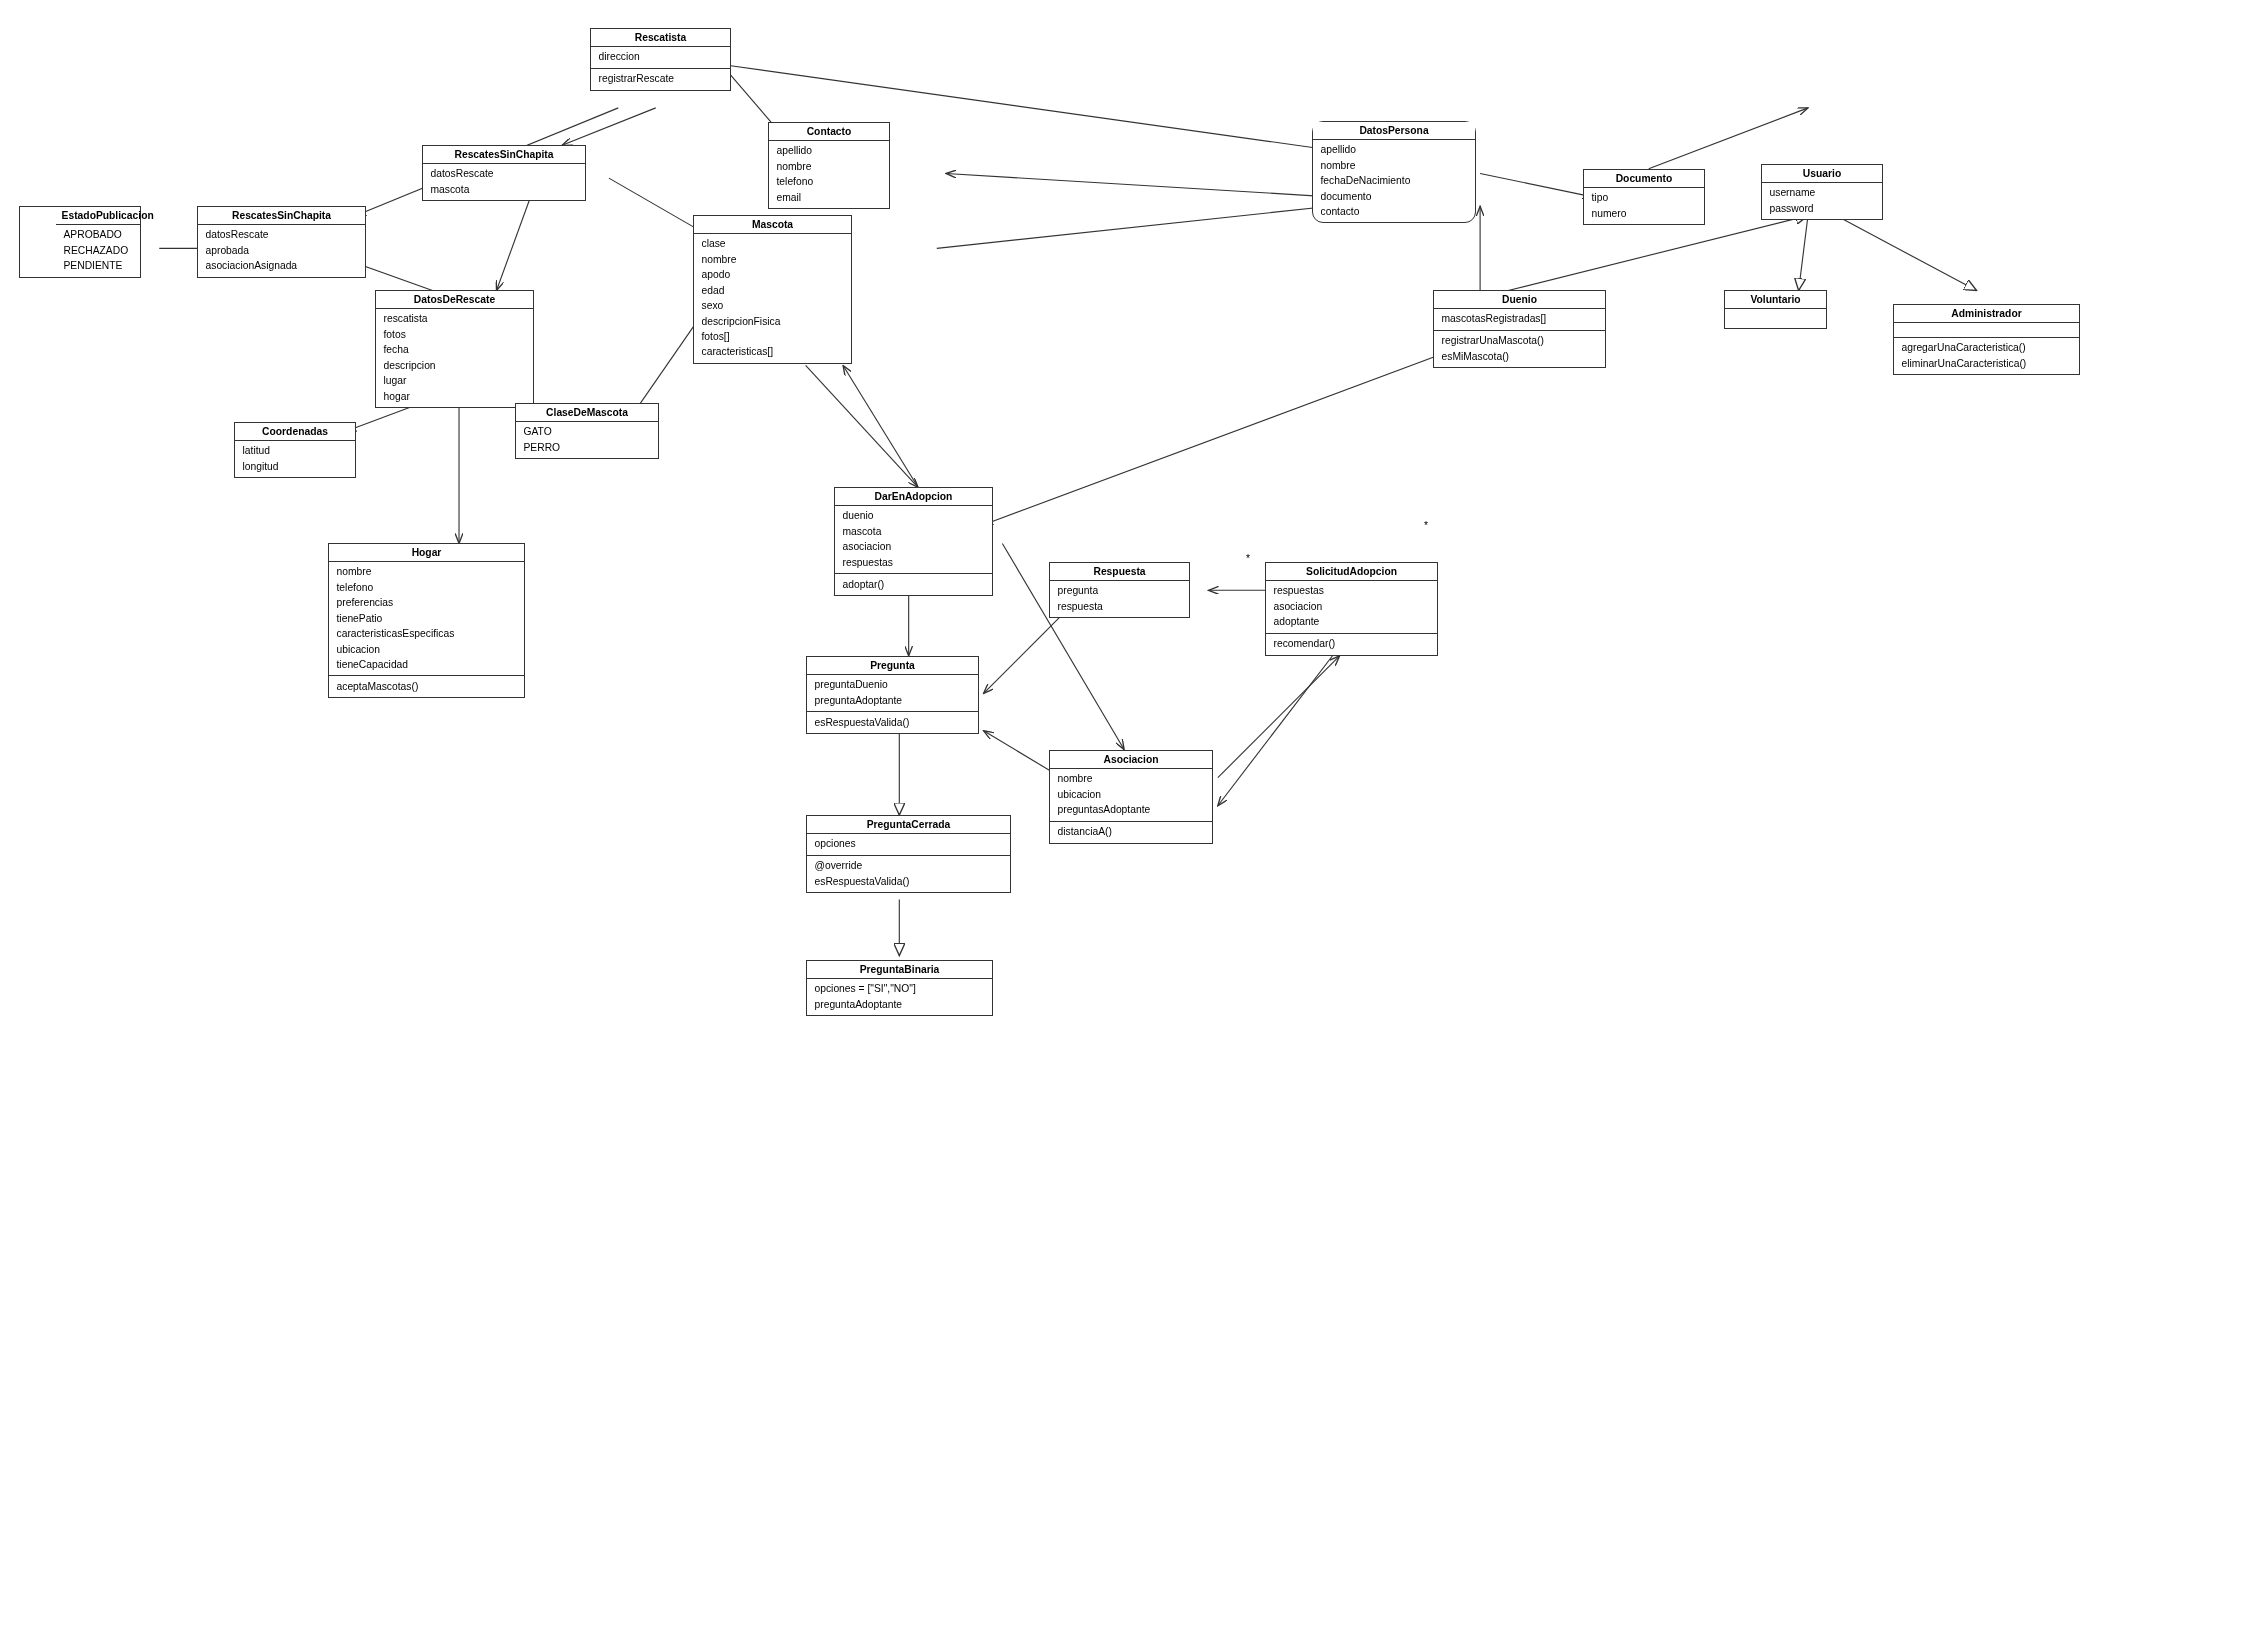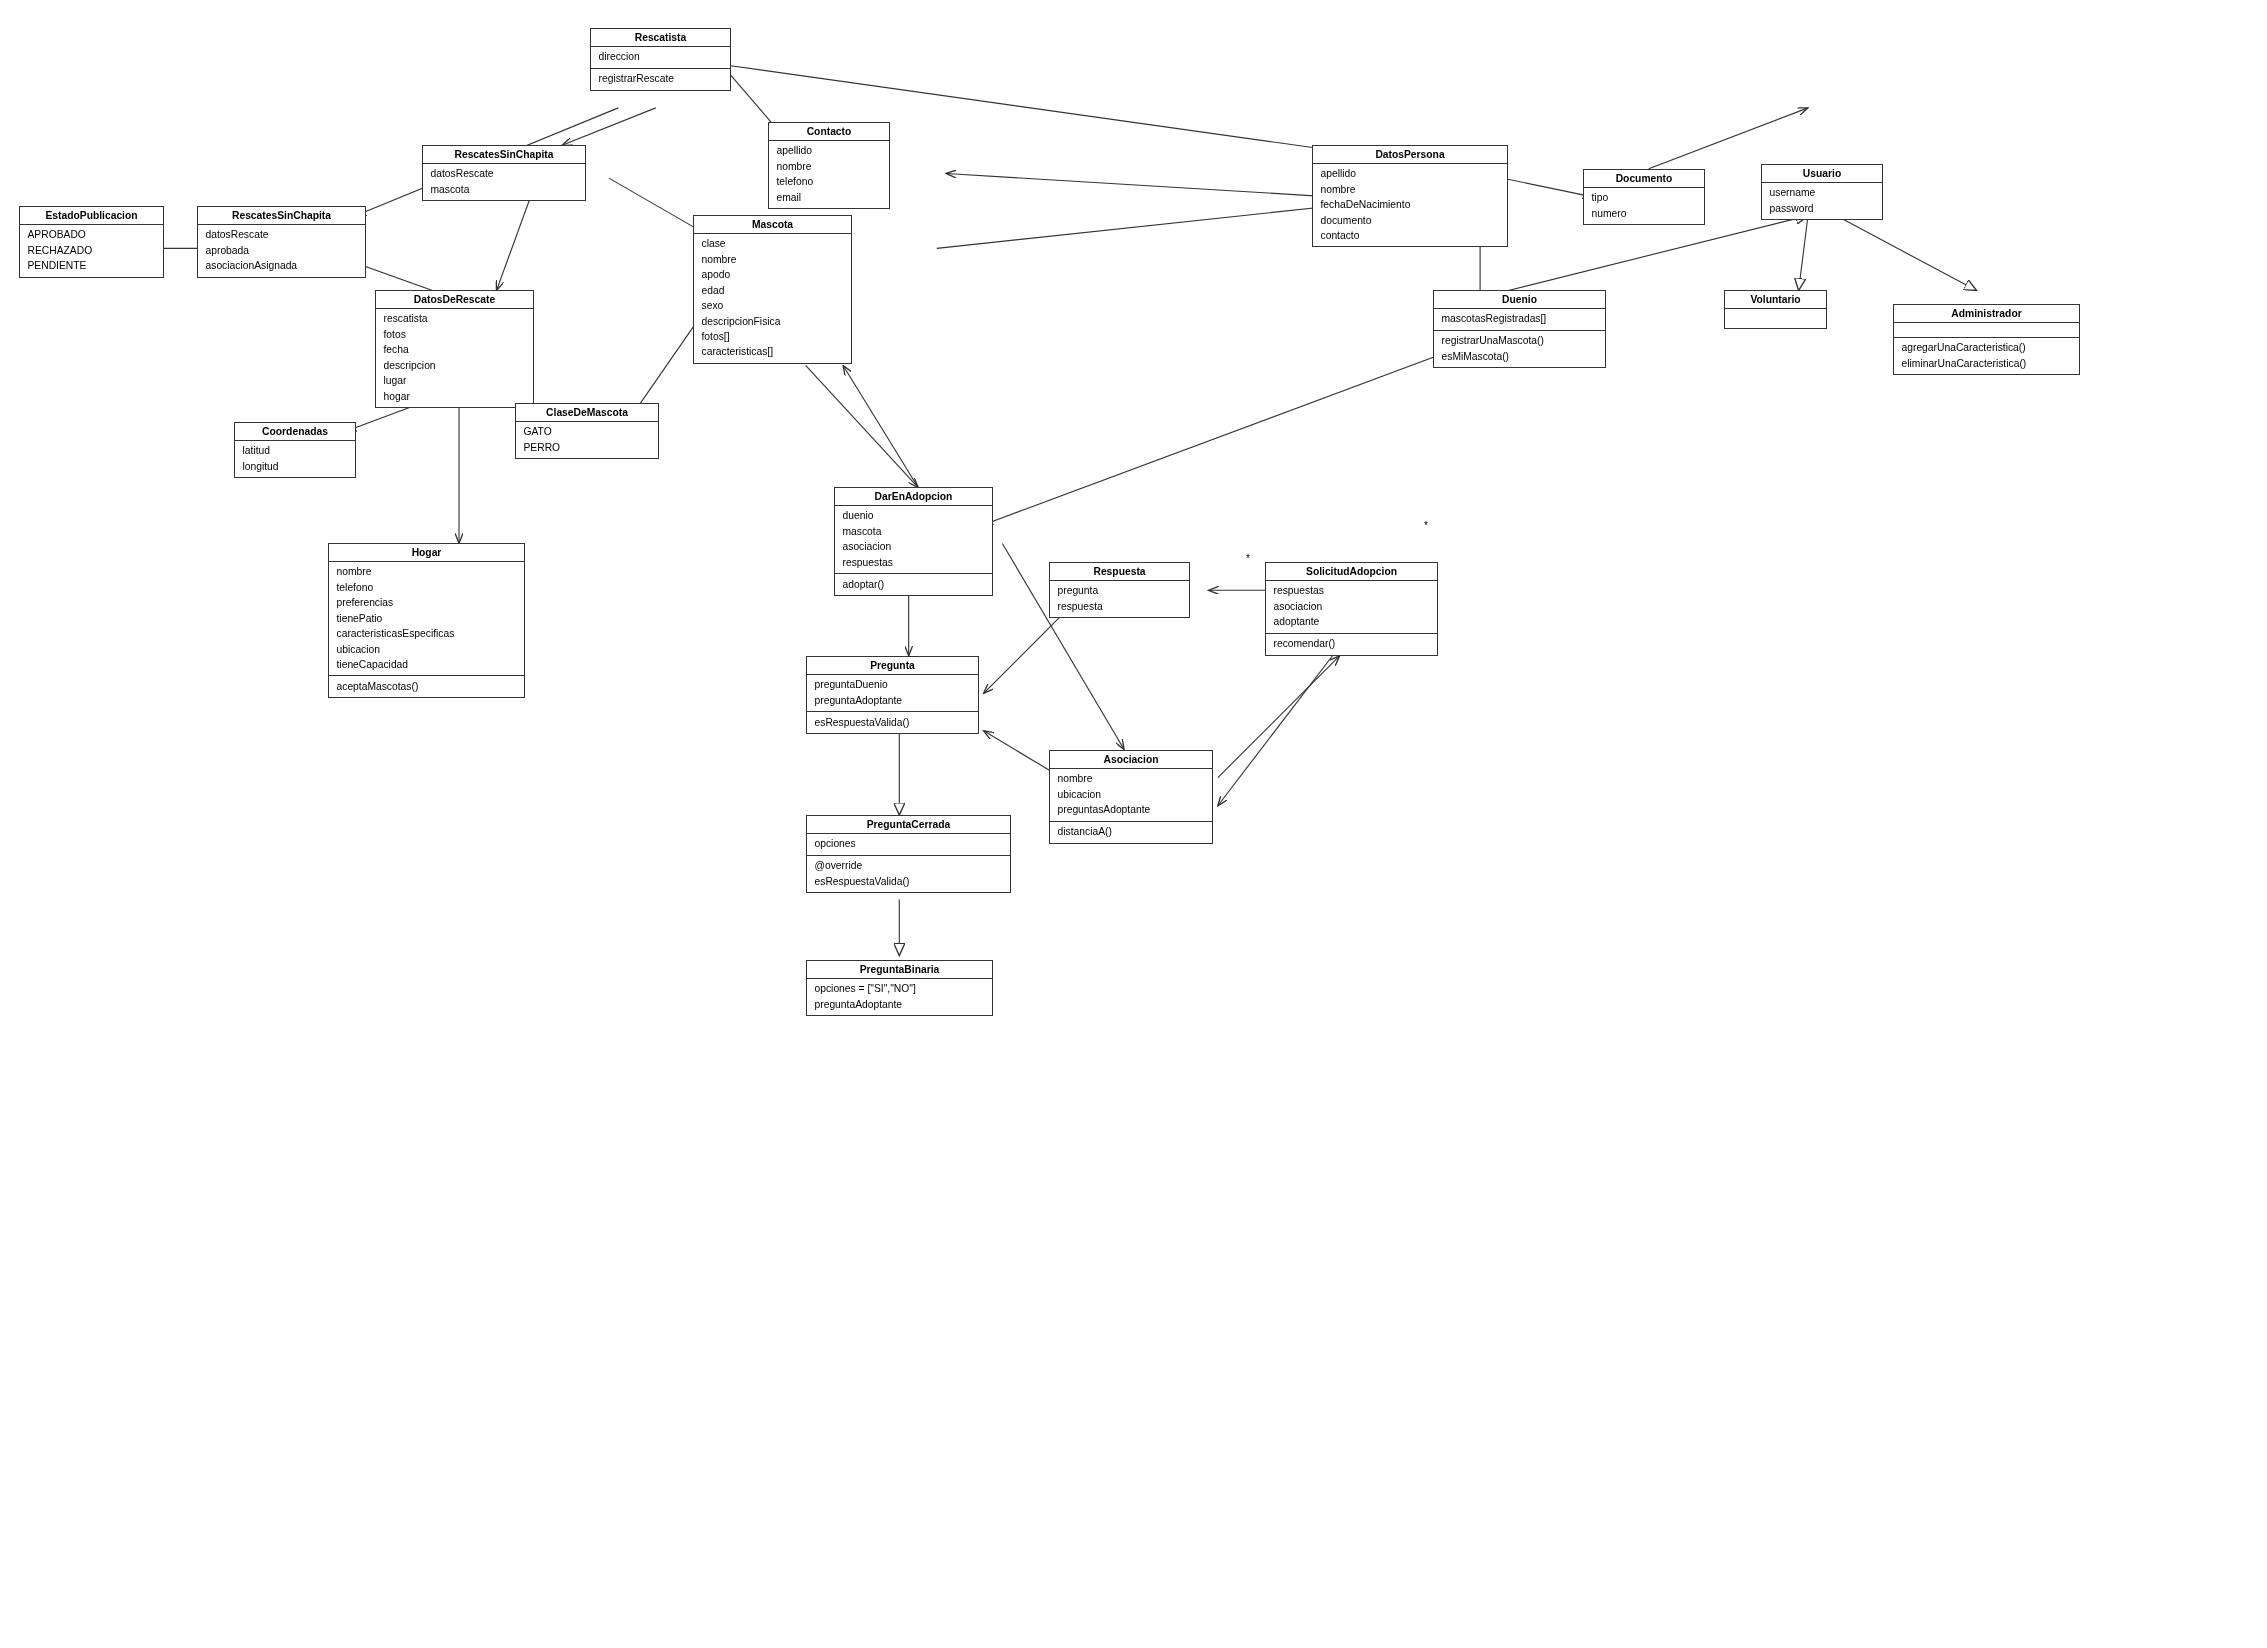--- a/index.html
+++ b/index.html
@@ -166,21 +166,21 @@
   </div>
 
   <div class="uml-box" style="left:1583px;top:169px;width:122px;">
     <div class="header">Documento</div>
     <div class="section">
       <span class="item">tipo</span>
       <span class="item">numero</span>
     </div>
   </div>
 
-  <div class="uml-box" style="left:1312px;top:145px;width:196px;">
+  <div class="uml-box" style="left:1312px;top:121px;width:164px;border-radius:11px;">
     <div class="header">DatosPersona</div>
     <div class="section">
       <span class="item">apellido</span>
       <span class="item">nombre</span>
       <span class="item">fechaDeNacimiento</span>
       <span class="item">documento</span>
       <span class="item">contacto</span>
     </div>
   </div>
 
@@ -214,21 +214,21 @@
 
   <div class="uml-box" style="left:197px;top:206px;width:169px;">
     <div class="header">RescatesSinChapita</div>
     <div class="section">
       <span class="item">datosRescate</span>
       <span class="item">aprobada</span>
       <span class="item">asociacionAsignada</span>
     </div>
   </div>
 
-  <div class="uml-box" style="left:19px;top:206px;width:145px;">
+  <div class="uml-box" style="left:19px;top:206px;width:122px;padding-left:36px;">
     <div class="header">EstadoPublicacion</div>
     <div class="section">
       <span class="item">APROBADO</span>
       <span class="item">RECHAZADO</span>
       <span class="item">PENDIENTE</span>
     </div>
   </div>
 
   <div class="uml-box" style="left:375px;top:290px;width:159px;">
     <div class="header">DatosDeRescate</div>

